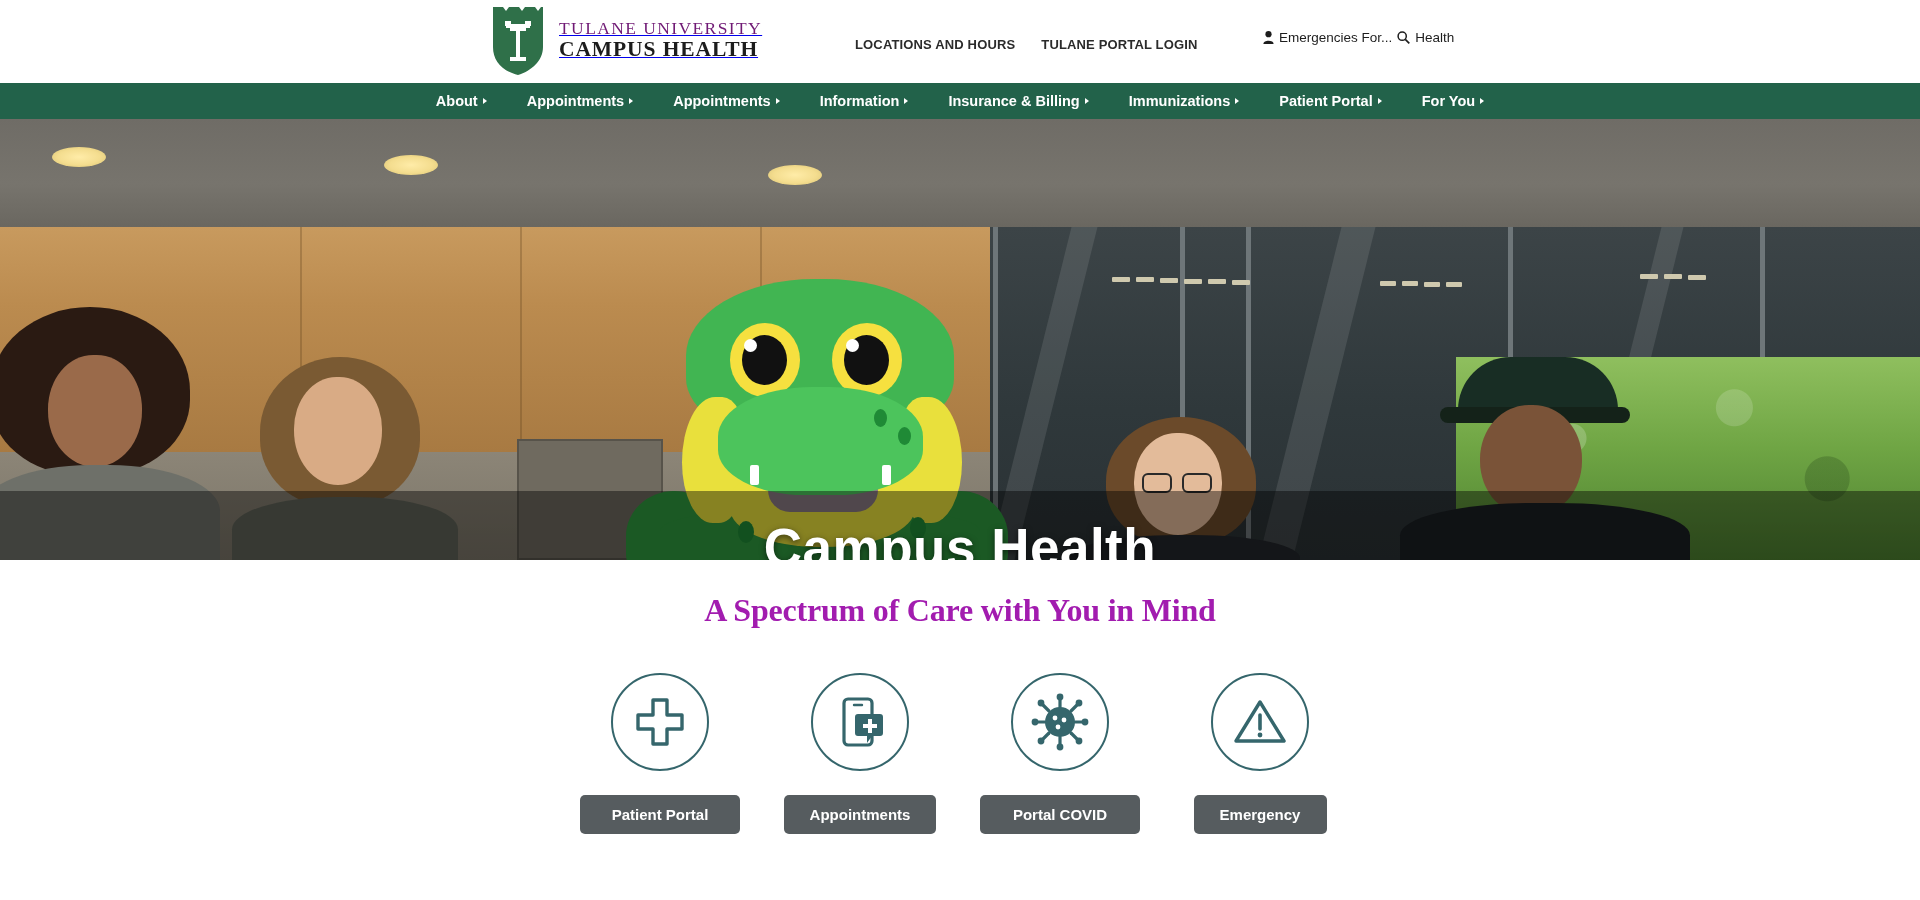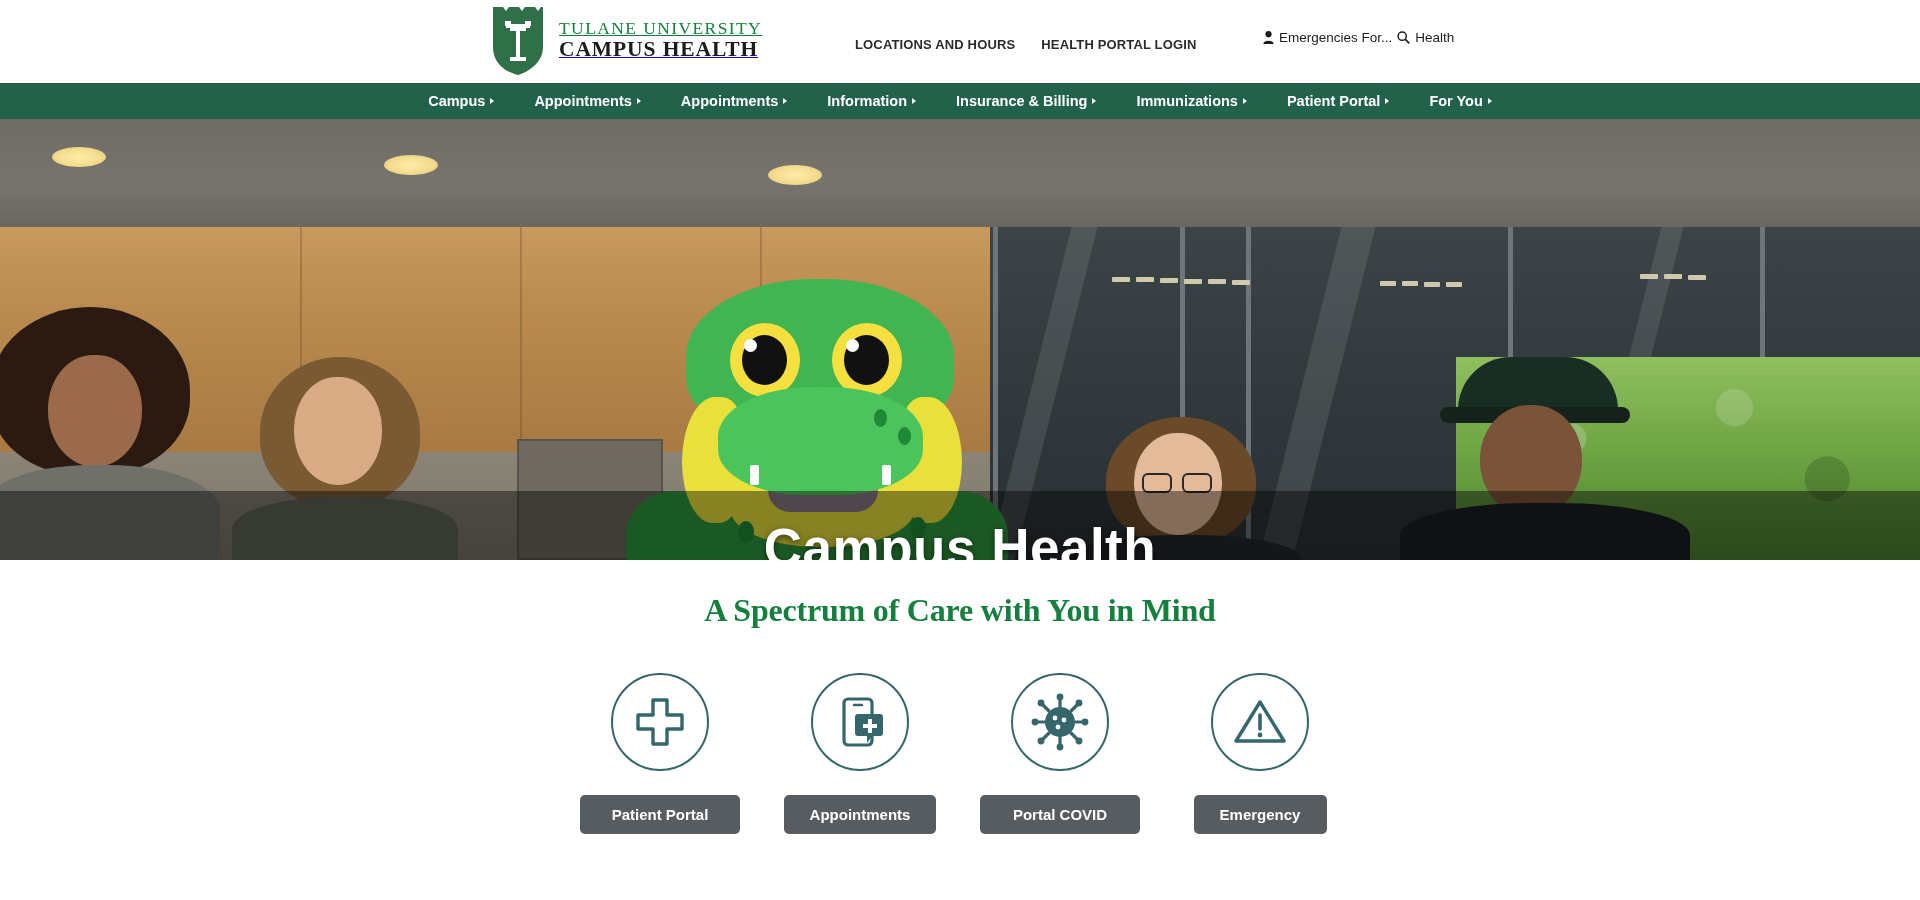--- a/index.html
+++ b/index.html
@@ -25,23 +25,22 @@
     display: flex;
     align-items: center;
     gap: 12px;
   }
   .shield-svg { display: block; }
   .logo-text { line-height: 1.05; }
   .logo-line1 {
     font-family: "Liberation Serif", serif;
     font-size: 17.5px;
     letter-spacing: 1.4px;
-    color: #15803d;
+    color: #701a75;
     white-space: nowrap;
-    text-decoration: underline;
   }
   .logo-line2 {
     font-family: "Liberation Serif", serif;
     font-size: 21.5px;
     font-weight: 700;
     letter-spacing: 0.9px;
     color: #1c1c1c;
     white-space: nowrap;
     margin-top: 1px;
   }
@@ -192,21 +191,21 @@
   .content {
     width: 100%;
     background: #ffffff;
     padding-top: 32px;
     text-align:center;
   }
   .sec-title {
     font-family:"Liberation Serif", serif;
     font-size:32px;
     font-weight:700;
-    color:#15803d;
+    color:#a21caf;
     letter-spacing:-0.2px;
   }
   .sec-sub {
     margin: 14px auto 0;
     max-width: 790px;
     font-size:15.5px;
     line-height:1.48;
     color:#2c2c2c;
   }
 
@@ -255,21 +254,21 @@
       </svg>
     </span>
     <span class="logo-text">
       <span class="logo-line1">TULANE UNIVERSITY</span><br>
       <span class="logo-line2">CAMPUS HEALTH</span>
     </span>
   </a>
 
   <div class="util-links">
     <a href="#">LOCATIONS AND HOURS</a>
-    <a href="#">HEALTH PORTAL LOGIN</a>
+    <a href="#">TULANE PORTAL LOGIN</a>
   </div>
 
   <div class="util-right">
     <a class="uitem" href="#">
       <span>
         <svg class="person-ico" viewBox="0 0 11 13">
           <circle cx="5.5" cy="3.2" r="3.1" fill="#1d1d1d"></circle>
           <path d="M0.4 13 C0.4 8.6 10.6 8.6 10.6 13 Z" fill="#1d1d1d"></path>
         </svg>
       </span>
@@ -282,21 +281,21 @@
           <line x1="8.3" y1="8.3" x2="12.3" y2="12.3" stroke="#1d1d1d" stroke-width="1.7"></line>
         </svg>
       </span>
       <span>Health</span>
     </a>
   </div>
 </div>
 
 <nav class="main-nav">
   <a class="nav-item" href="#">
-    <span>Campus</span>
+    <span>About</span>
     <span class="nav-caret"></span>
   </a>
   <a class="nav-item" href="#">
     <span>Appointments</span>
     <span class="nav-caret"></span>
   </a>
   <a class="nav-item" href="#">
     <span>Appointments</span>
     <span class="nav-caret"></span>
   </a>

